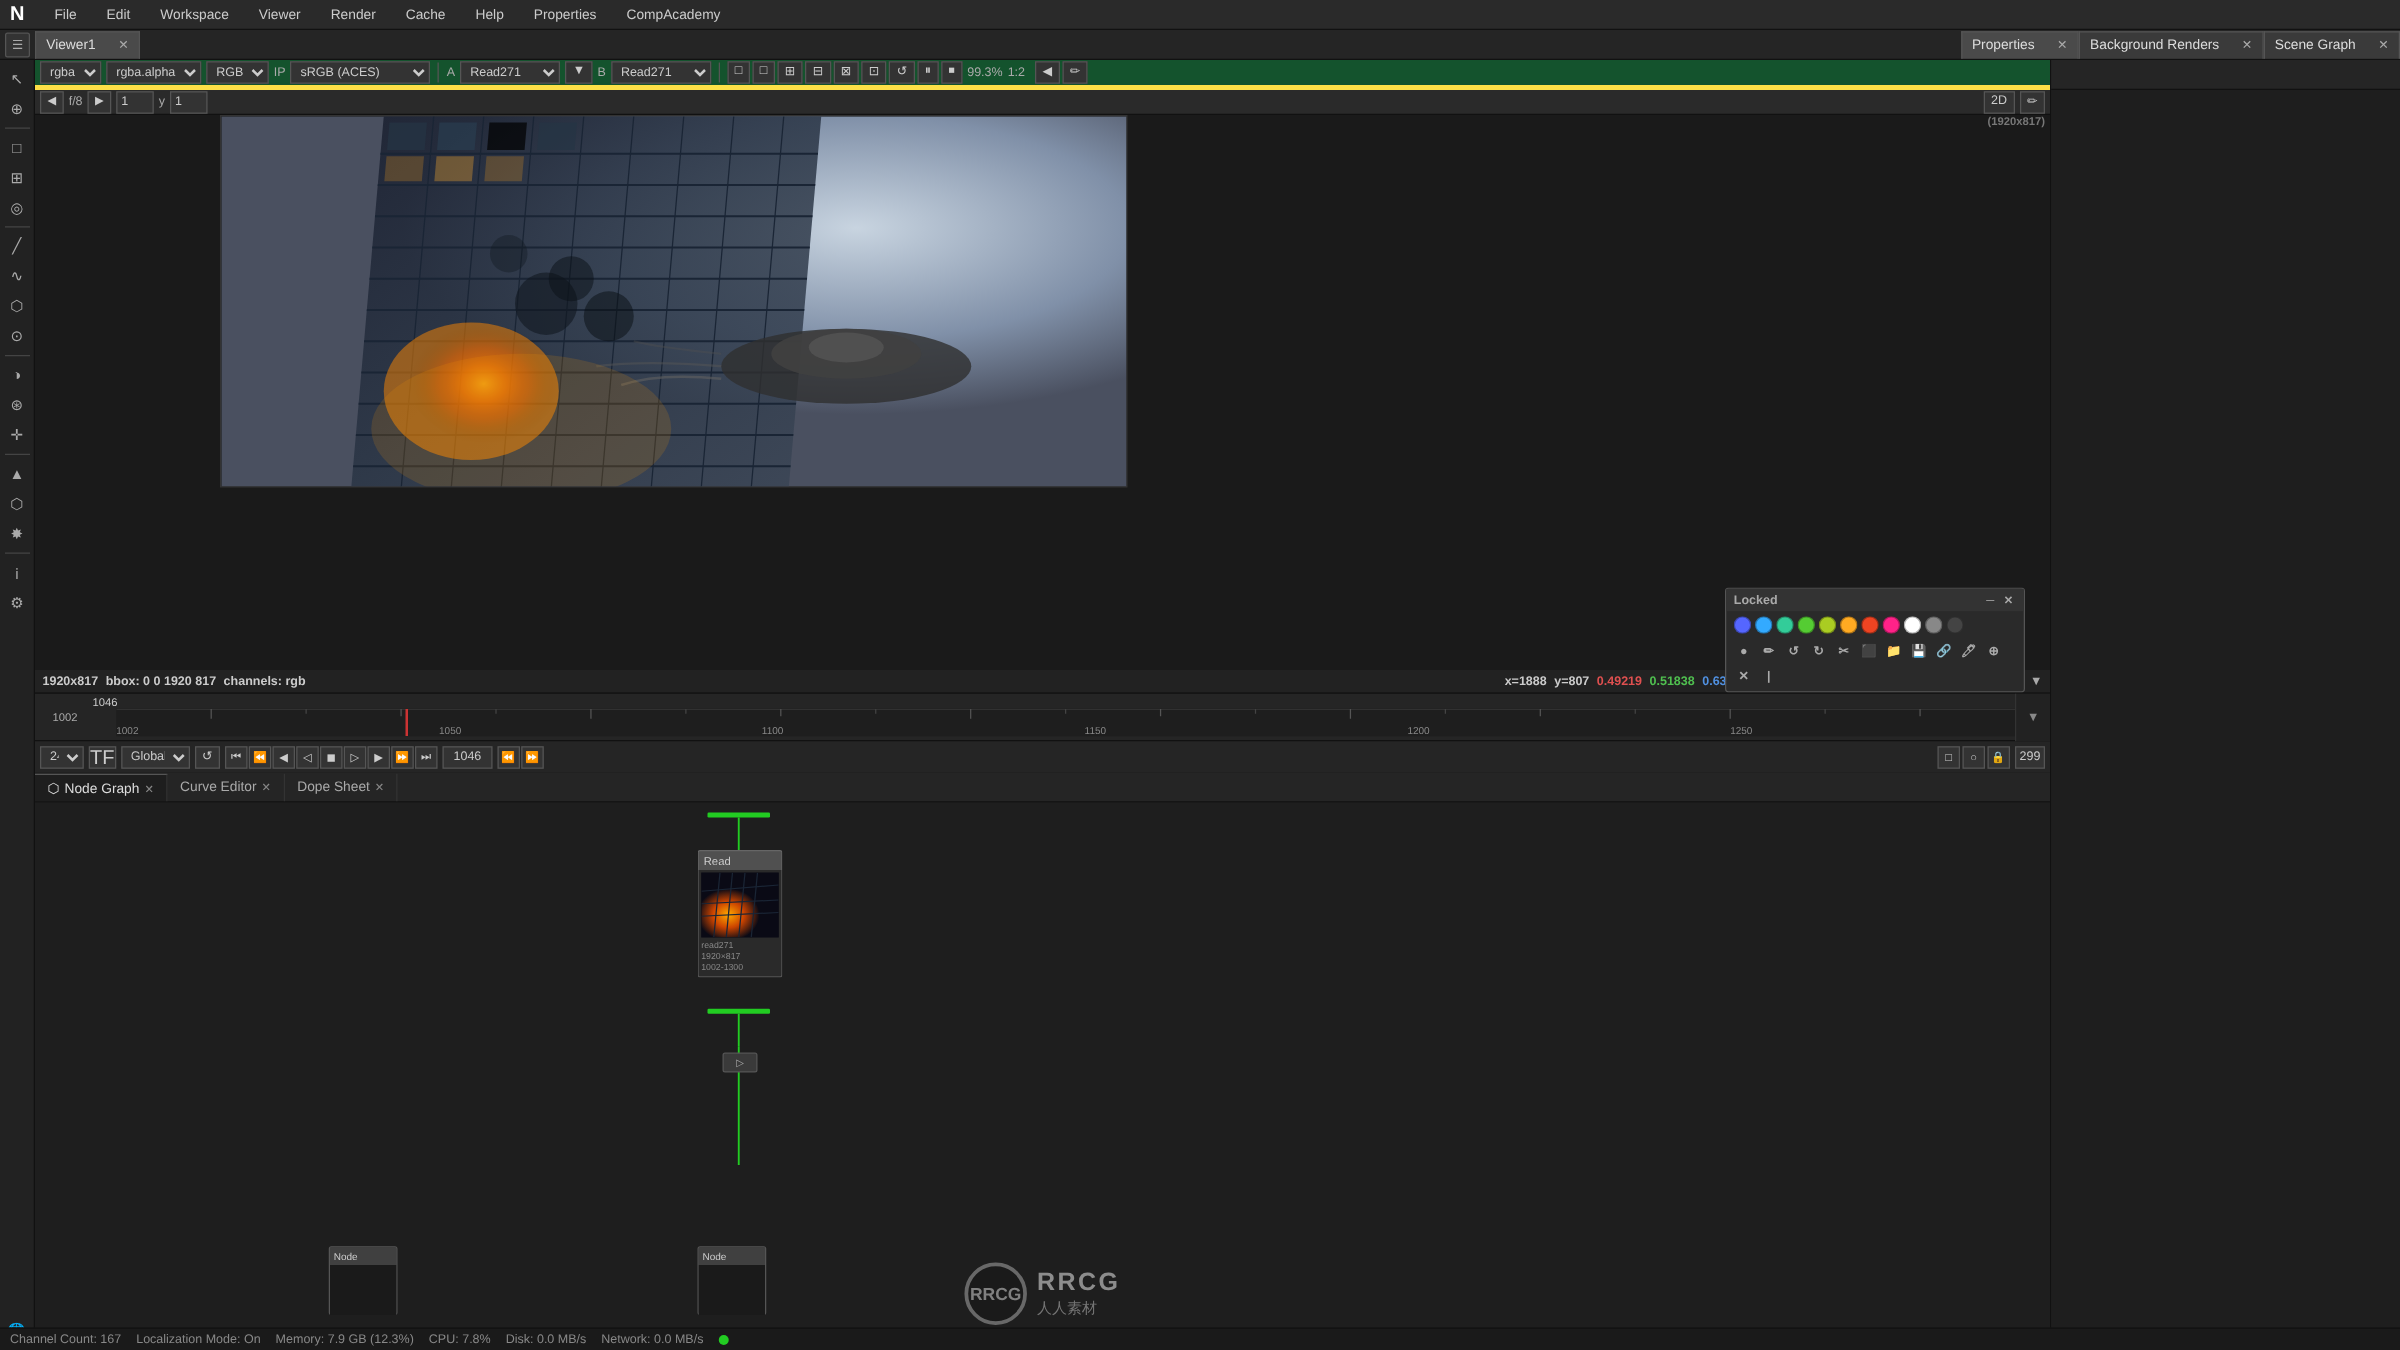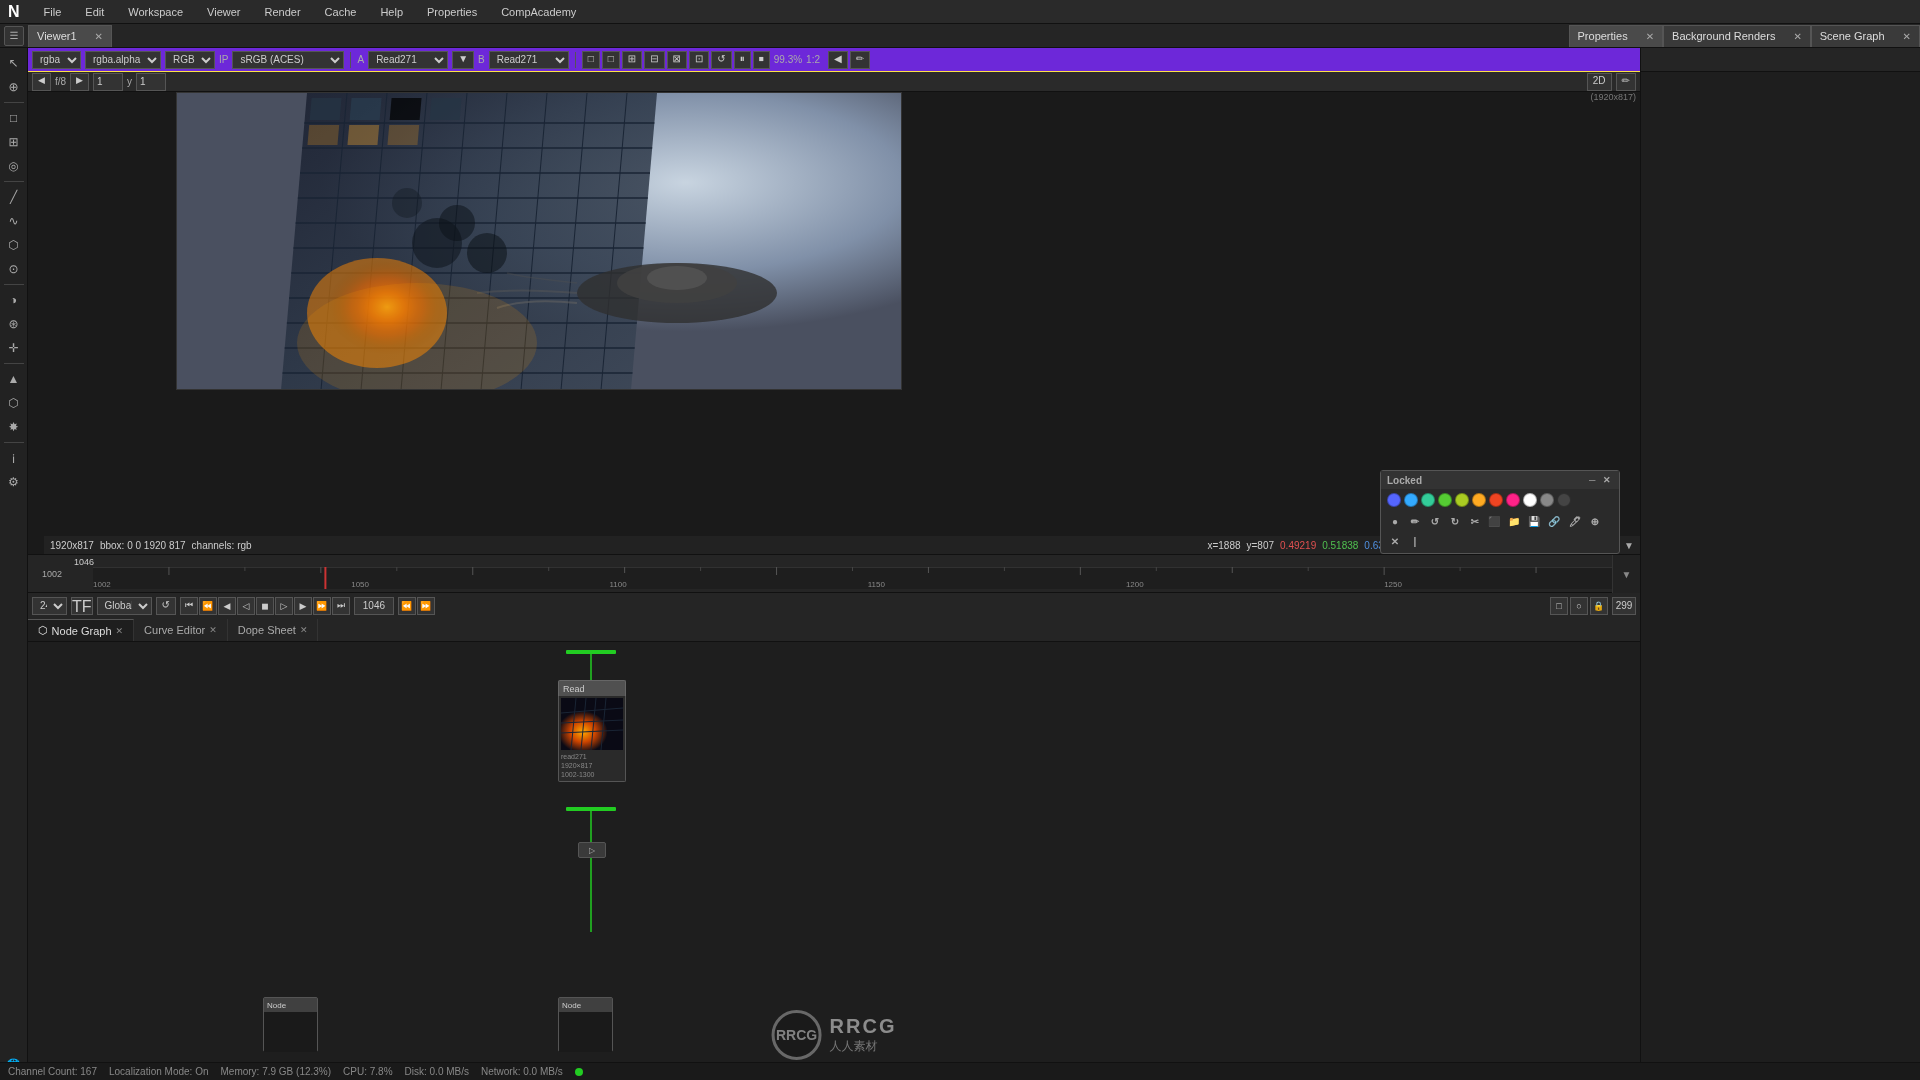--- a/index.html
+++ b/index.html
@@ -99,26 +99,26 @@
     
     .center-area {
       flex: 1;
       display: flex;
       flex-direction: column;
     }
 
     
     .viewer-controls {
       height: 24px;
-      background: #6d28d9;
+      background: #14532d;
       display: flex;
       align-items: center;
       padding: 0 4px;
       gap: 4px;
-      border-bottom: 1px solid #fde047;
+      border-bottom: 4px solid #fde047;
       flex-shrink: 0;
     }
     .ctrl-select {
       background: #333;
       border: 1px solid #555;
       color: #ccc;
       font-size: 10px;
       padding: 1px 3px;
       cursor: pointer;
       height: 18px;
@@ -460,21 +460,21 @@
       <span class="ctrl-label">f/8</span>
       <span class="ctrl-btn" style="font-size:9px;">▶</span>
       <input class="ctrl-select" value="1" style="width: 30px;">
       <span class="ctrl-label">y</span>
       <input class="ctrl-select" value="1" style="width: 30px;">
       <div style="flex:1;"></div>
       <span class="ctrl-btn">2D</span>
       <span class="ctrl-btn">✏</span>
     </div>
 
-    <div class="viewer-outer" style="position:relative;height:320px;flex-shrink:0;">
+    <div class="viewer-outer" style="position:relative;height:320px;flex-shrink:0;font-weight:bold;">
 
       <div style="position:absolute;top:0;right:4px;font-size:9px;color:#777;z-index:10;">(1920x817)</div>
 
       <div style="width:100%;height:100%;background:#1a1a1a;overflow:hidden;position:relative;">
 
         <div style="position:absolute;left:148px;top:0;width:726px;height:298px;overflow:hidden;border:1px solid #333;">
           <svg width="726" height="298" viewBox="0 0 726 298">
 
             <defs>
               <radialGradient id="explosionGrad" cx="35%" cy="65%" r="30%">
@@ -545,21 +545,21 @@
 
               <path d="M-100,10 Q-150,5 -180,15" stroke="#606060" stroke-width="2" fill="none" opacity="0.6"></path>
               <path d="M-100,0 Q-160,-5 -200,0" stroke="#555" stroke-width="2" fill="none" opacity="0.5"></path>
               <path d="M-100,-10 Q-150,-15 -170,-20" stroke="#505050" stroke-width="1.5" fill="none" opacity="0.4"></path>
             </g>
 
             <ellipse cx="240" cy="250" rx="120" ry="60" fill="#ff9900" opacity="0.15"></ellipse>
           </svg>
         </div>
 
-        <div style="position:absolute;bottom:0;left:16px;right:0;height:18px;background:#222;display:flex;align-items:center;padding:0 6px;gap:6px;font-size:10px;">
+        <div style="position:absolute;bottom:0;left:0;right:0;height:18px;background:#222;display:flex;align-items:center;padding:0 6px;gap:6px;font-size:10px;">
           <span>1920x817</span>
           <span>bbox: 0 0 1920 817</span>
           <span>channels: rgb</span>
           <span style="flex:1"></span>
           <span>x=1888</span>
           <span>y=807</span>
           <span class="coord-r">0.49219</span>
           <span class="coord-g">0.51838</span>
           <span class="coord-b">0.63672</span>
           <span class="coord-a">0.00000</span>

